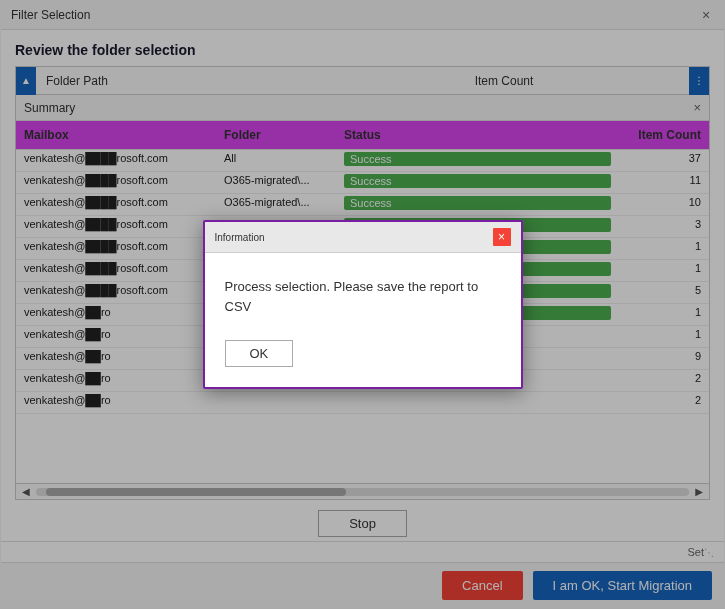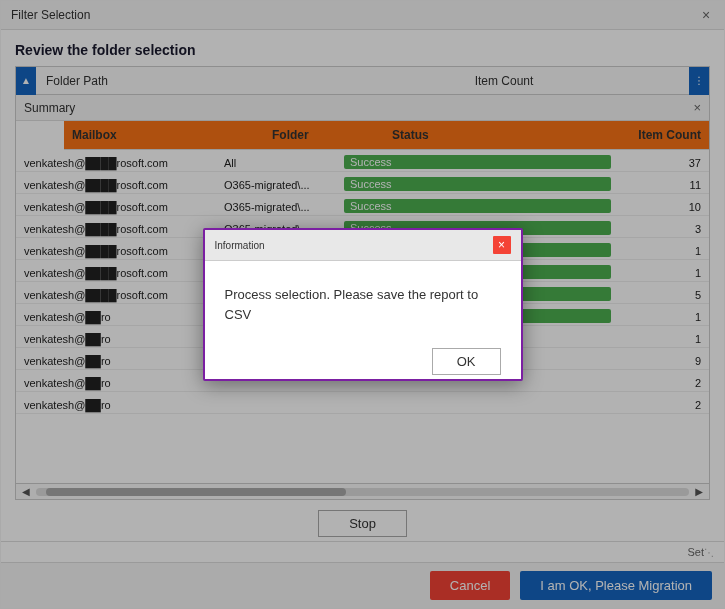--- a/index.html
+++ b/index.html
@@ -88,43 +88,42 @@
       font-size: 12px;
       color: #333;
     }
     .summary-close {
       font-size: 13px;
       color: #666;
       cursor: pointer;
     }
     .summary-table-header {
       display: flex;
-      background: #f97316;
+      background: #d946ef;
       border-bottom: 1px solid #ddd;
       padding: 4px 0;
-      margin-left: 48px;
     }
     .summary-th {
       padding: 3px 8px;
       font-size: 12px;
       color: #333;
       font-weight: bold;
     }
     .col-mailbox { width: 200px; min-width: 200px; }
     .col-folder { width: 120px; min-width: 120px; }
     .col-status { flex: 1; }
     .col-itemcount { width: 90px; min-width: 90px; text-align: right; }
 
     .summary-body {
       overflow-y: auto;
       flex: 1;
     }
     .summary-row {
       display: flex;
-      align-items: flex-end;
+      align-items: flex-start;
       border-bottom: 1px solid #eee;
       min-height: 22px;
     }
     .summary-cell {
       padding: 2px 8px;
       font-size: 11px;
       color: #222;
       overflow: hidden;
       text-overflow: ellipsis;
       white-space: nowrap;
@@ -272,23 +271,23 @@
       justify-content: center;
       border-radius: 1px;
     }
     .info-dialog-body {
       padding: 24px 20px 16px 20px;
       font-size: 13px;
       color: #333;
       line-height: 1.5;
     }
     .info-dialog-footer {
-      padding: 8px 20px 4px;
-      display: flex;
-      justify-content: flex-end;
+      padding: 8px 20px 20px;
+      display: flex;
+      justify-content: flex-start;
     }
     .btn-ok {
       background: #fff;
       border: 1px solid #aaa;
       padding: 5px 24px;
       cursor: pointer;
       font-size: 13px;
       color: #333;
     }
 
@@ -426,21 +425,21 @@
     <button class="stop-btn">Stop</button>
   </div>
 
   <div class="status-bar">
     <span>Set</span>
     <span style="font-size:10px; color:#aaa;">⋱</span>
   </div>
 
   <div class="footer">
     <button class="btn-cancel">Cancel</button>
-    <button class="btn-start">I am OK, Please Migration</button>
+    <button class="btn-start">I am OK, Start Migration</button>
   </div>
 
   <div class="modal-overlay">
     <div class="info-dialog">
       <div class="info-dialog-titlebar">
         <span class="info-dialog-title">Information</span>
         <button class="info-dialog-close">×</button>
       </div>
       <div class="info-dialog-body">Process selection. Please save the report to CSV</div>
       <div class="info-dialog-footer">

